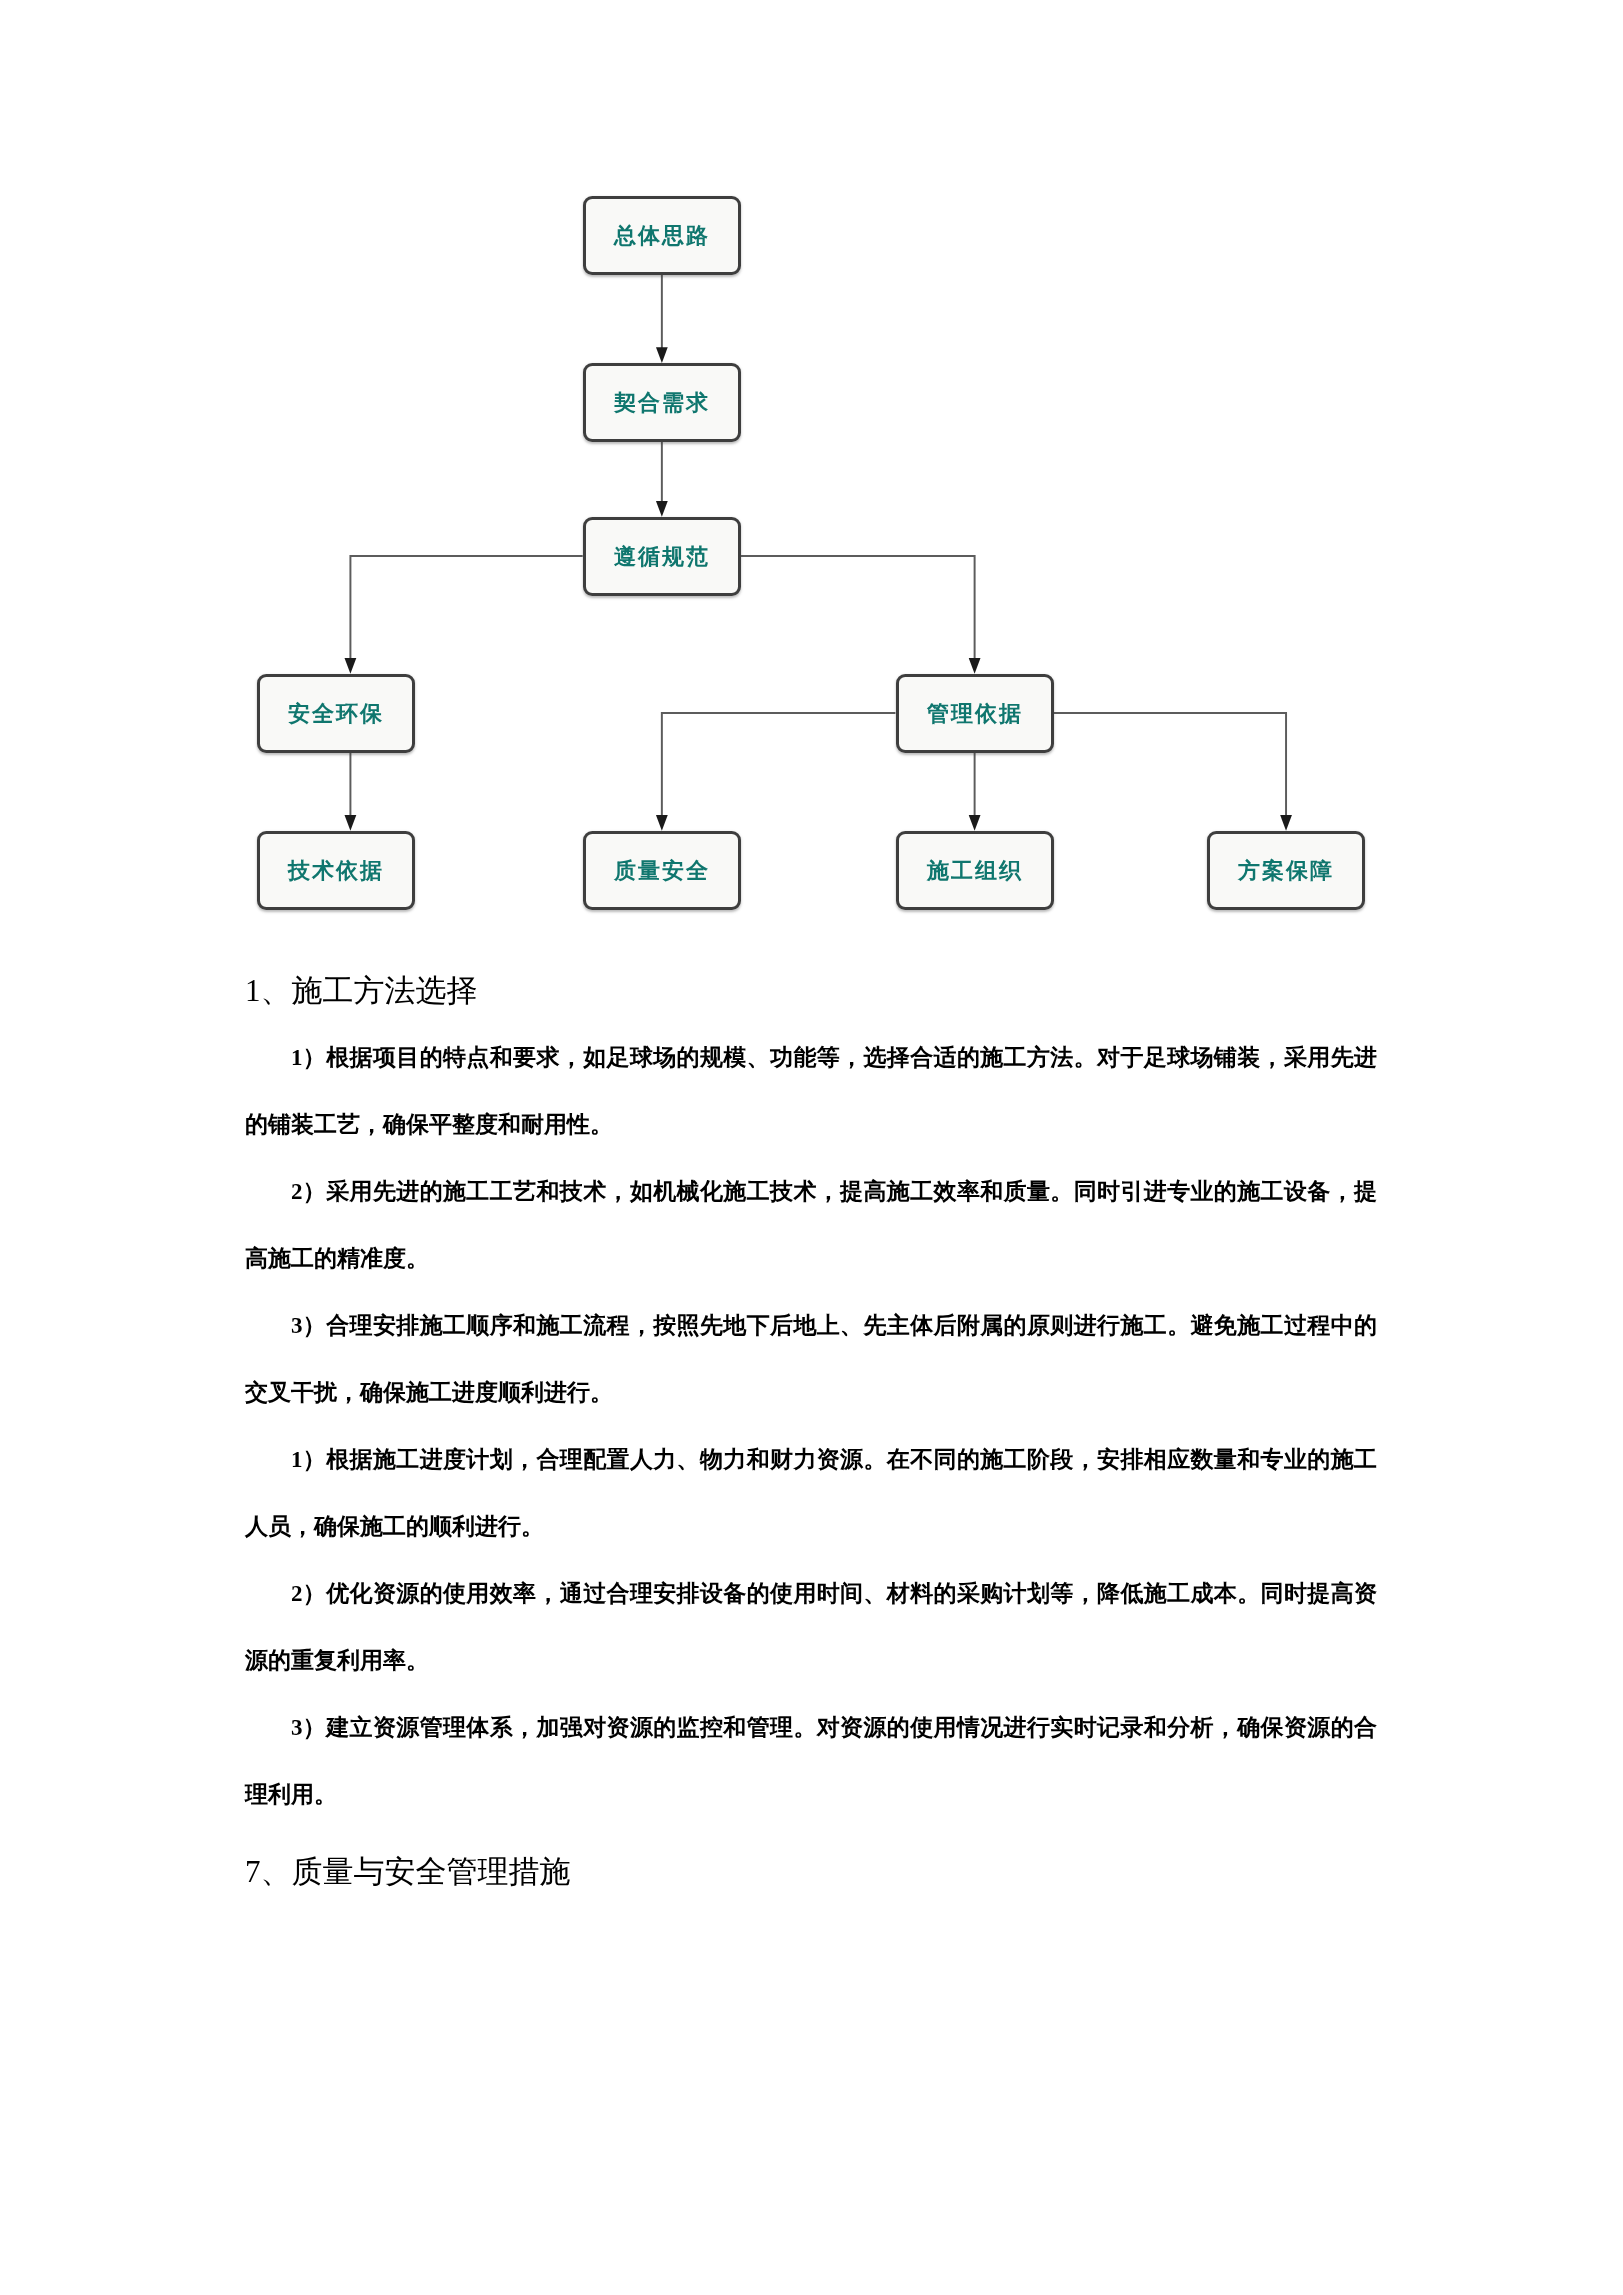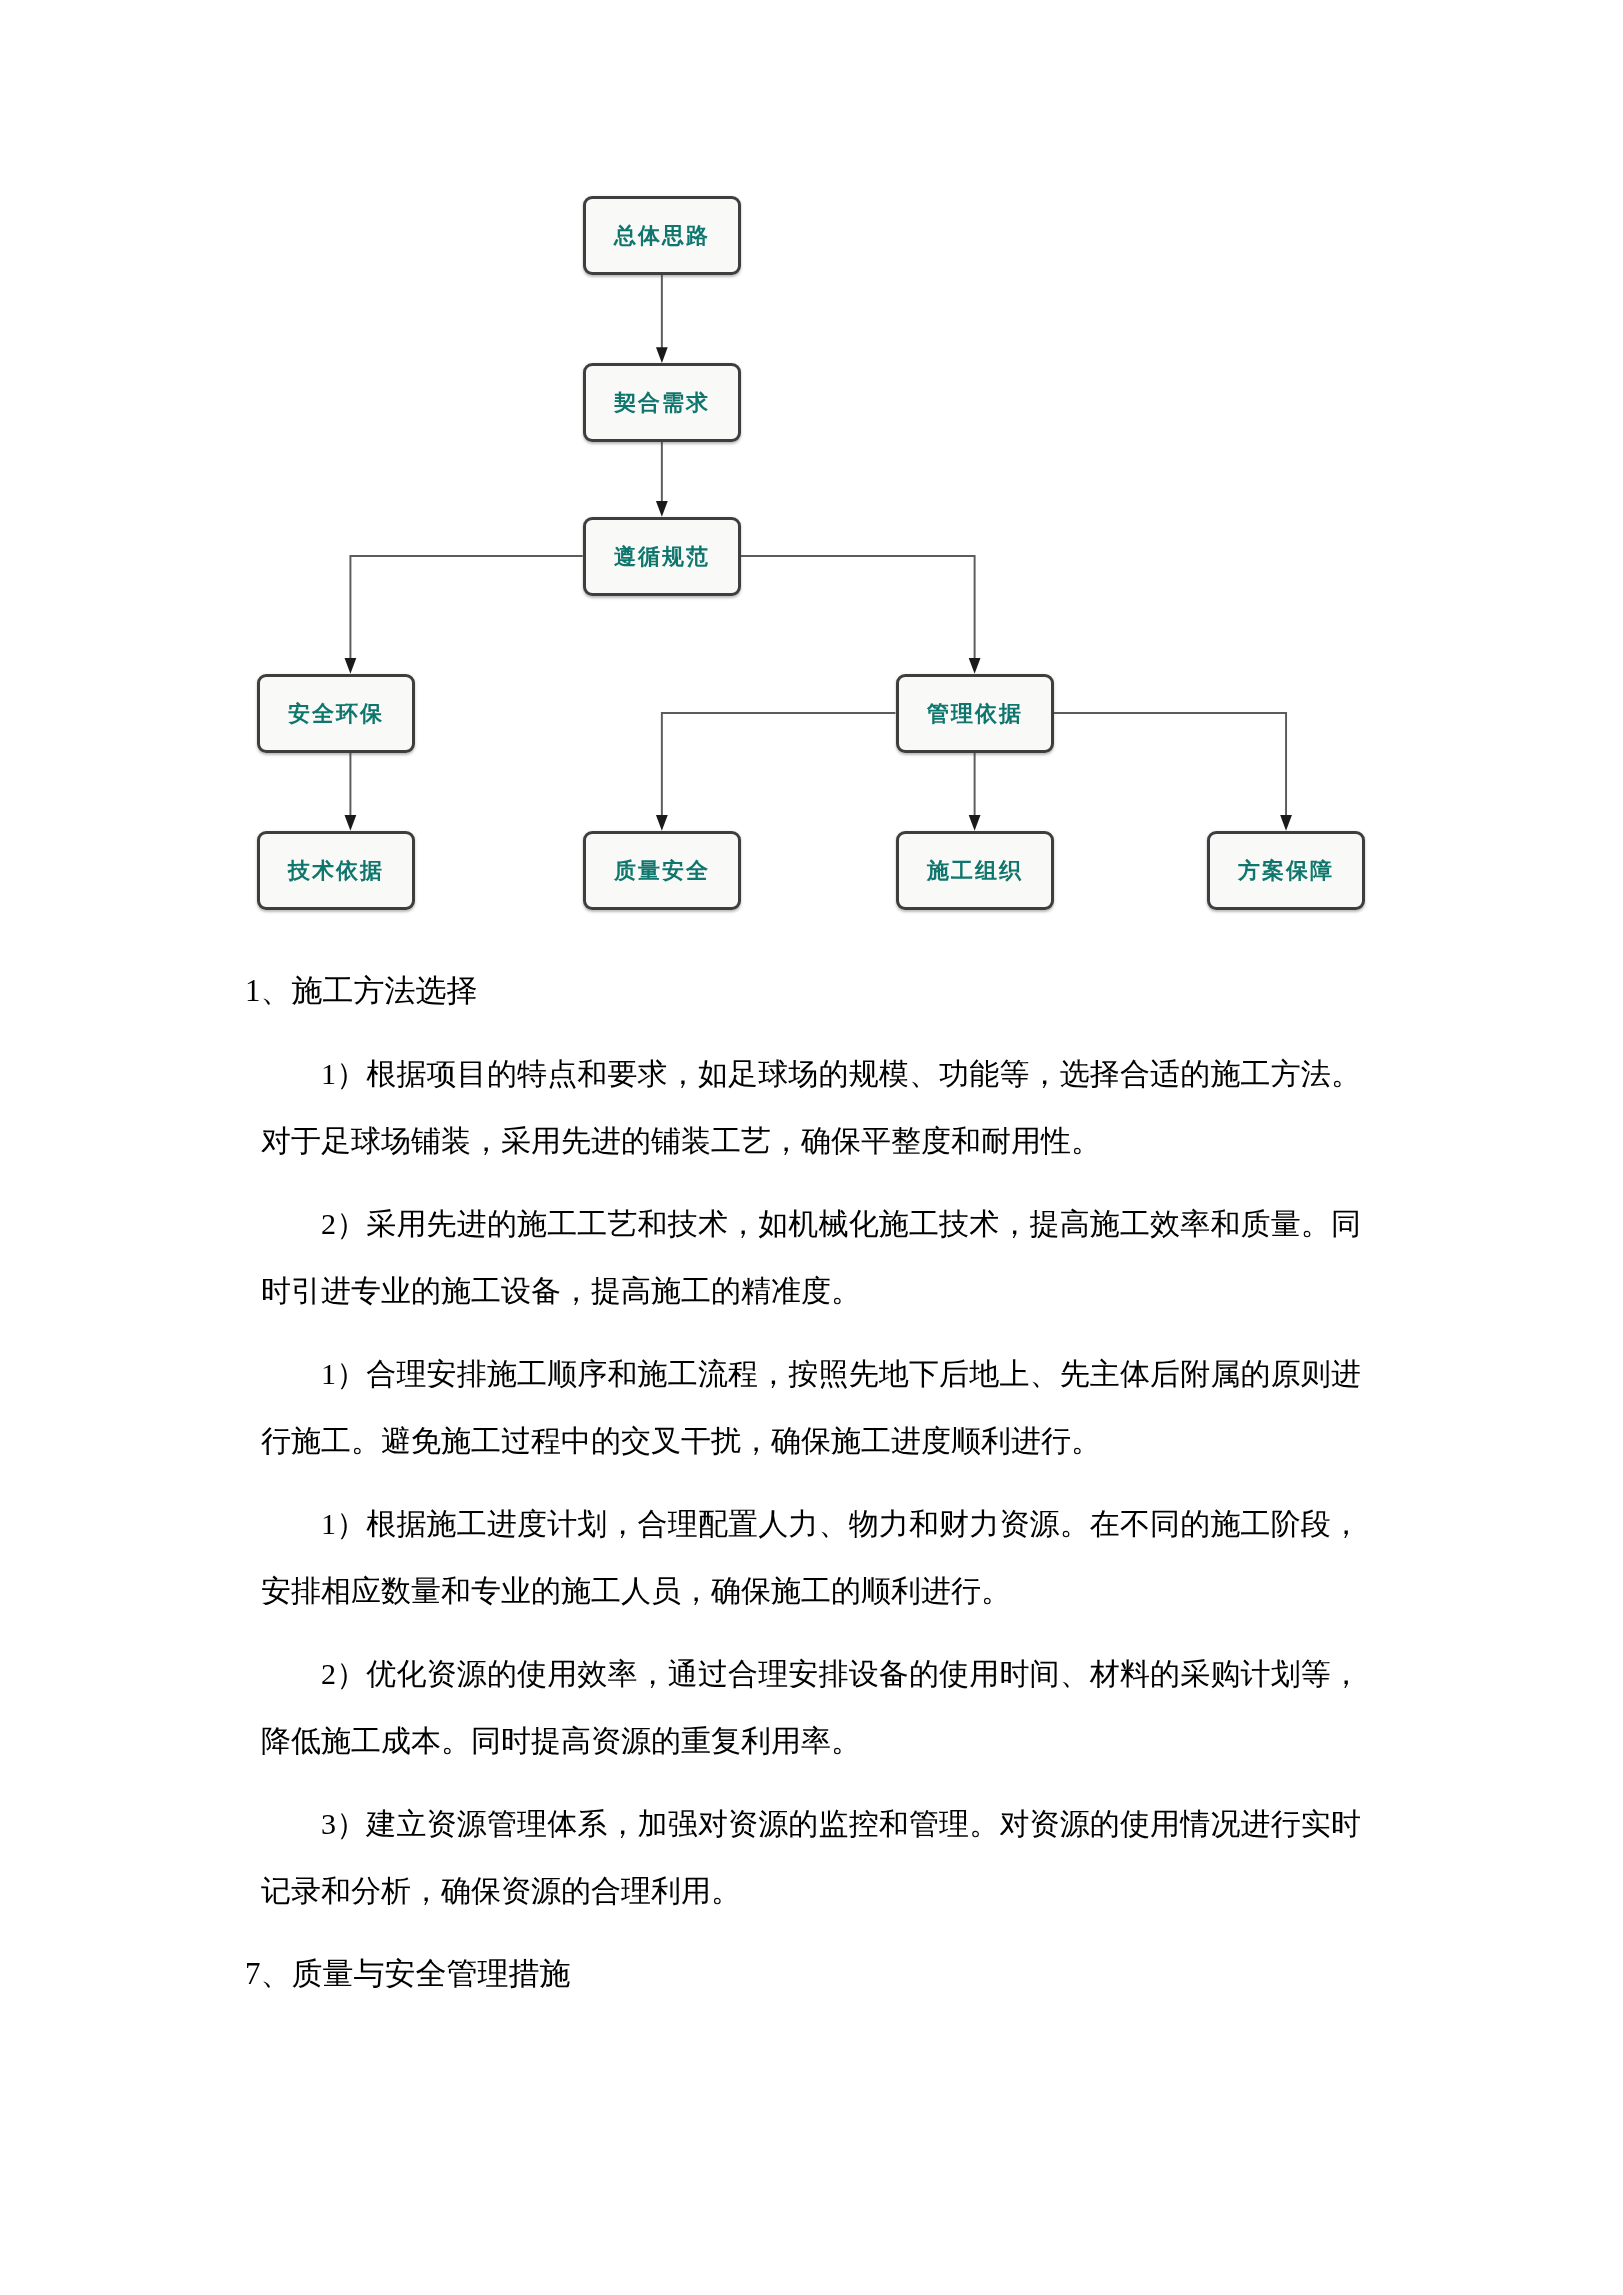--- a/index.html
+++ b/index.html
@@ -72,26 +72,26 @@
     margin: 0 0 18.3px 0;
     letter-spacing: 0.7px;
   }
   .sub-title {
     font-size: 31px;
     line-height: 67px;
     margin: 10.5px 0 0 0;
     font-weight: 400;
   }
   .para {
-    font-size: 30px;
+    font-size: 23px;
     line-height: 67px;
-    margin: 16px;
+    margin: 0;
     text-align: justify;
     text-indent: 2em;
-    font-weight: 400;
+    font-weight: 700;
   }
 </style>
 </head>
 <body>
 
 <div class="page">
 
   <div class="flowchart">
 
     <svg width="1128" height="746" viewBox="0 0 1724 1140">
@@ -135,21 +135,21 @@
     <div class="node c-col3 r5">施工组织</div>
     <div class="node c-col4 r5">方案保障</div>
   </div>
 
   <div class="textblock">
 
 
     <p class="sub-title">1、施工方法选择</p>
     <p class="para">1）根据项目的特点和要求，如足球场的规模、功能等，选择合适的施工方法。对于足球场铺装，采用先进的铺装工艺，确保平整度和耐用性。</p>
     <p class="para">2）采用先进的施工工艺和技术，如机械化施工技术，提高施工效率和质量。同时引进专业的施工设备，提高施工的精准度。</p>
-    <p class="para">1）合理安排施工顺序和施工流程，按照先地下后地上、先主体后附属的原则进行施工。避免施工过程中的交叉干扰，确保施工进度顺利进行。</p>
+    <p class="para">3）合理安排施工顺序和施工流程，按照先地下后地上、先主体后附属的原则进行施工。避免施工过程中的交叉干扰，确保施工进度顺利进行。</p>
 
     <p class="para">1）根据施工进度计划，合理配置人力、物力和财力资源。在不同的施工阶段，安排相应数量和专业的施工人员，确保施工的顺利进行。</p>
     <p class="para">2）优化资源的使用效率，通过合理安排设备的使用时间、材料的采购计划等，降低施工成本。同时提高资源的重复利用率。</p>
     <p class="para">3）建立资源管理体系，加强对资源的监控和管理。对资源的使用情况进行实时记录和分析，确保资源的合理利用。</p>
 
     <p class="sub-title">7、质量与安全管理措施</p>
   </div>
 
 </div>
 

